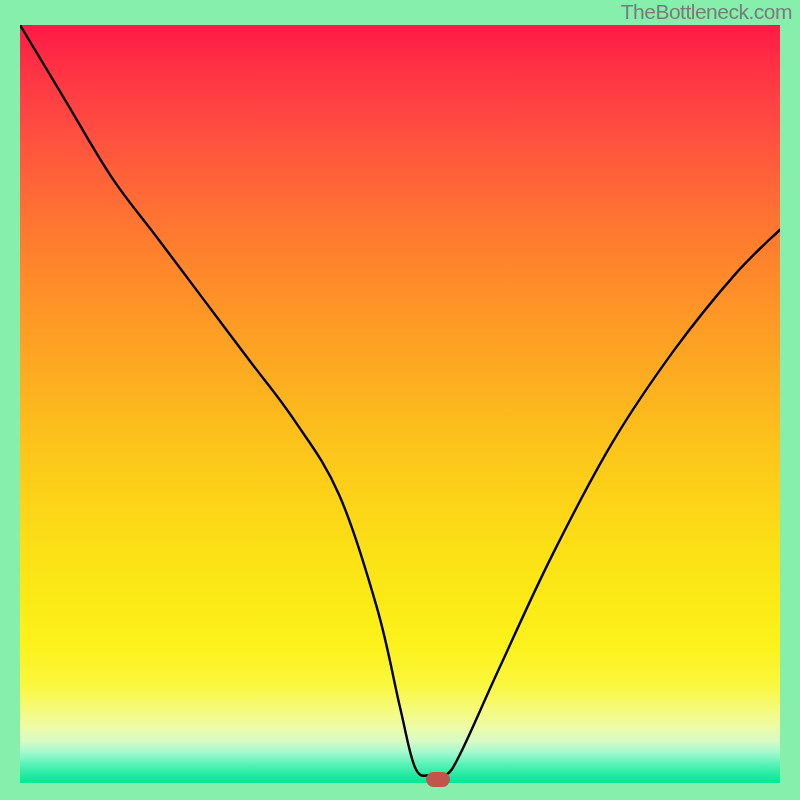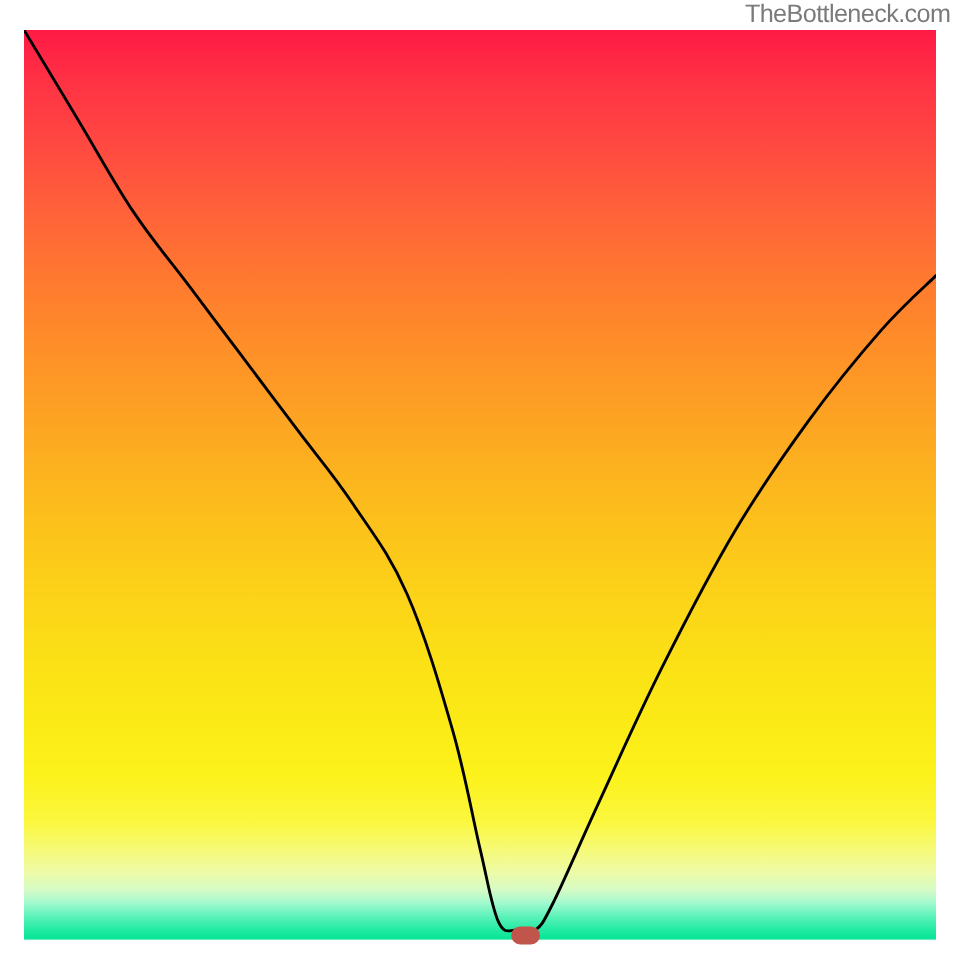--- a/index.html
+++ b/index.html
@@ -1,20 +1,20 @@
 <!DOCTYPE html>
 <html><head>
 <meta charset="utf-8">
 <style>
   * { margin: 0; padding: 0; box-sizing: border-box; }
   html, body { width: 800px; height: 800px; overflow: hidden; background: #000; }
   .frame {
     width: 800px; height: 800px;
     position: relative;
-    background: #ffffff;
+    background: #86efac;
   }
   .attribution {
     position: absolute;
     top: 0;
     right: 8px;
     color: #7a7a7a;
     font-family: Arial, Helvetica, sans-serif;
     font-size: 21px;
     font-weight: 500;
     letter-spacing: -0.5px;

